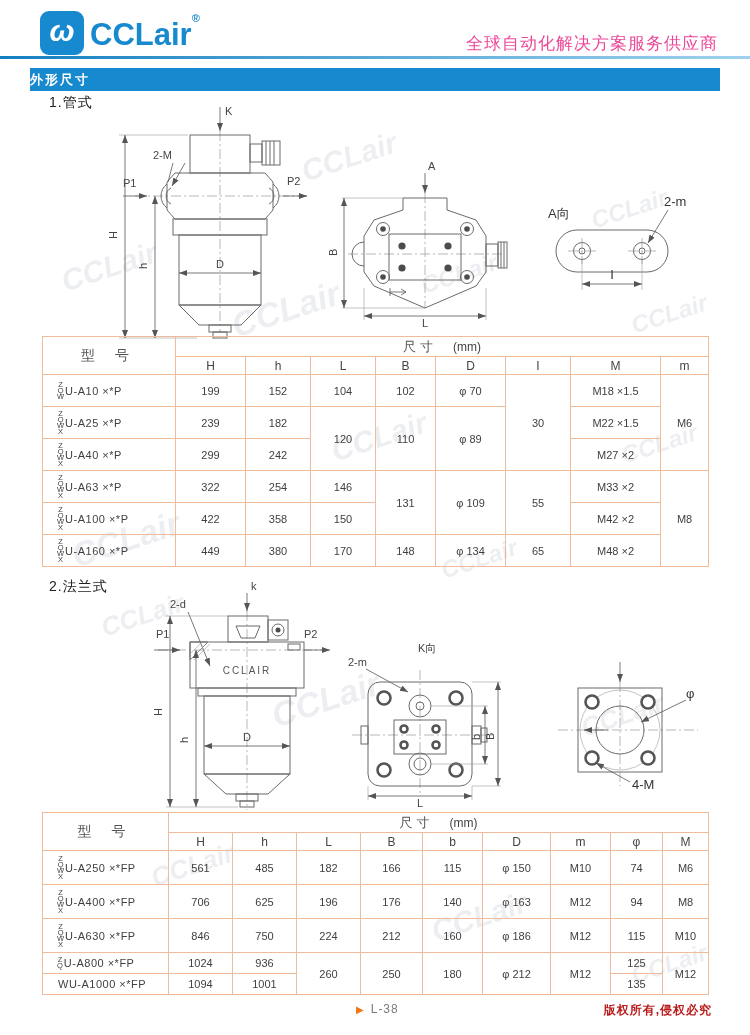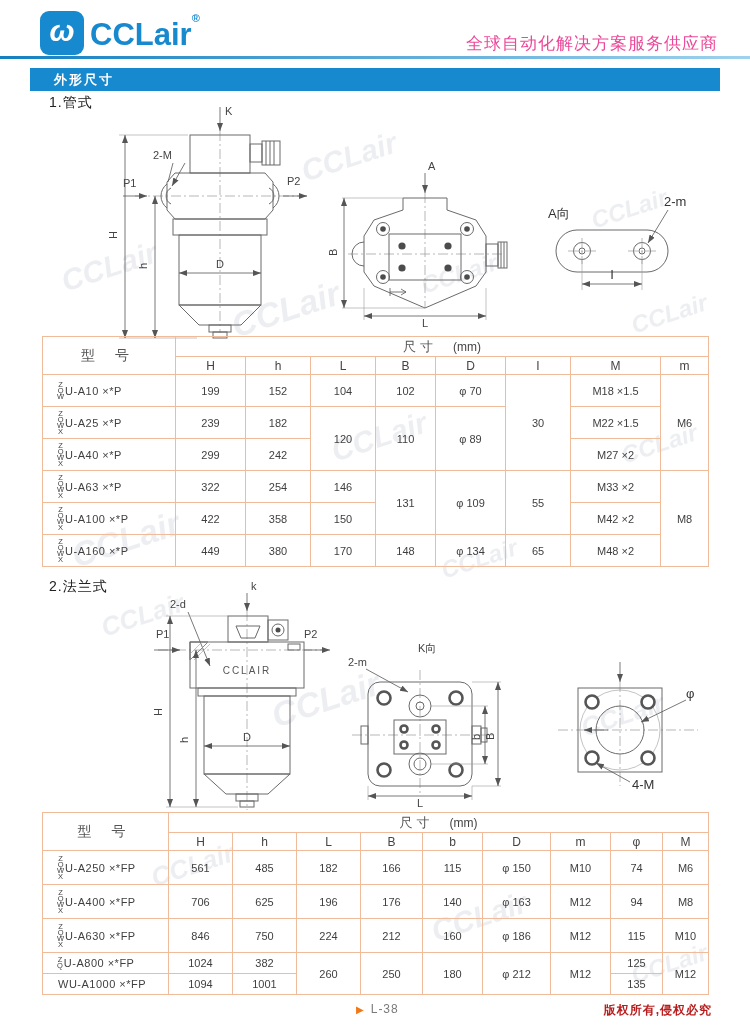--- a/index.html
+++ b/index.html
@@ -14,21 +14,21 @@
               transform:translateY(-2px);}
   .logo-word{color:#1789cf;font-size:31px;font-weight:bold;letter-spacing:0;margin-left:6px;
              margin-top:8px;line-height:1;text-align:right;}
   .logo-reg{color:#1789cf;font-size:11px;vertical-align:top;position:relative;top:-6px;}
   .tagline{position:absolute;right:32px;top:32px;color:#ec4899;font-size:17px;font-weight:normal;
            letter-spacing:1px;}
   .hdr-line{position:absolute;left:0;top:56px;width:750px;height:3px;
             background:linear-gradient(to right,#1480c0,#9fd2ee);}
   
   .titlebar{position:absolute;left:30px;top:68px;width:690px;height:23px;background:#1789cf;
-            color:#fff;font-size:13px;font-weight:bold;line-height:23px;padding-left:24px;
+            color:#fff;font-size:13px;font-weight:bold;line-height:23px;
             box-sizing:border-box;letter-spacing:2px;}
   .seclabel{position:absolute;font-size:14px;color:#222;letter-spacing:1px;margin-left:16px;}
   .sec1{left:33px;top:94px;} .sec2{left:33px;top:578px;}
   
   .wm{position:absolute;color:#c9ced6;opacity:.33;font-size:30px;font-weight:bold;
       font-style:italic;transform:rotate(-18deg);pointer-events:none;white-space:nowrap;}
   
   svg{position:absolute;overflow:visible;}
   .ol{fill:none;stroke:#6a6a6a;stroke-width:1;}
   .thin{fill:none;stroke:#9a9a9a;stroke-width:.6;}
@@ -503,21 +503,21 @@
     </tr>
     <tr class="rowS">
       <td>
             <div class="model">
               <span class="pfx">Z
 Q</span>
               <span class="mname">U-A800 ×*FP</span>
             </div>
           </td>
       <td>1024</td>
-          <td>382</td>
+          <td>936</td>
       <td rowspan="2">260</td>
       <td rowspan="2">250</td>
       <td rowspan="2">180</td>
       <td rowspan="2">φ 212</td>
       <td rowspan="2">M12</td>
       <td>125</td>
       <td rowspan="2">M12</td>
     </tr>
     <tr class="rowS">
       <td>

